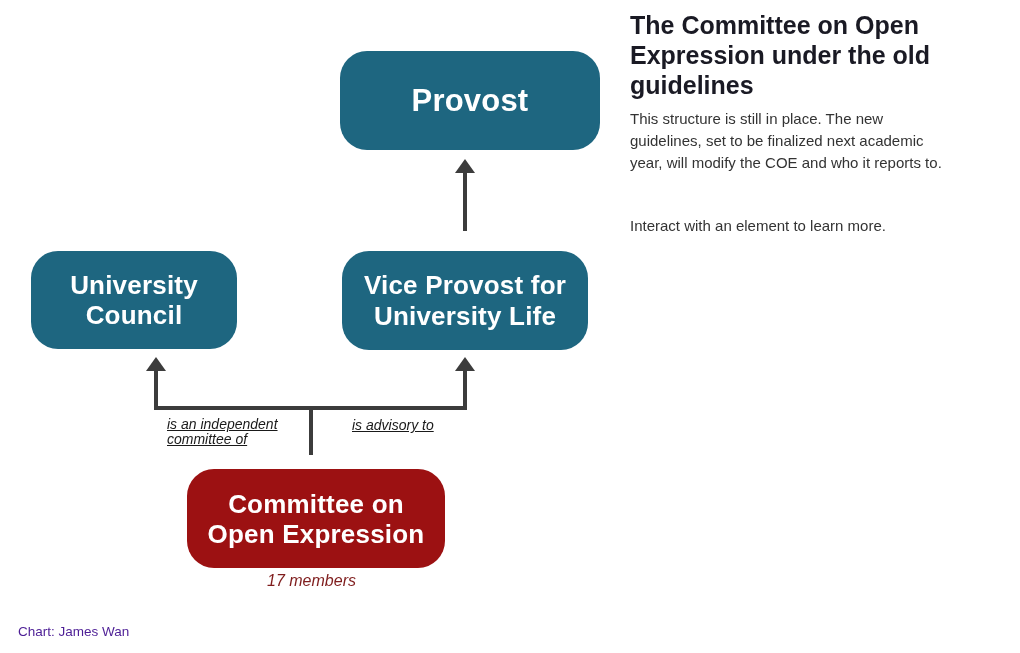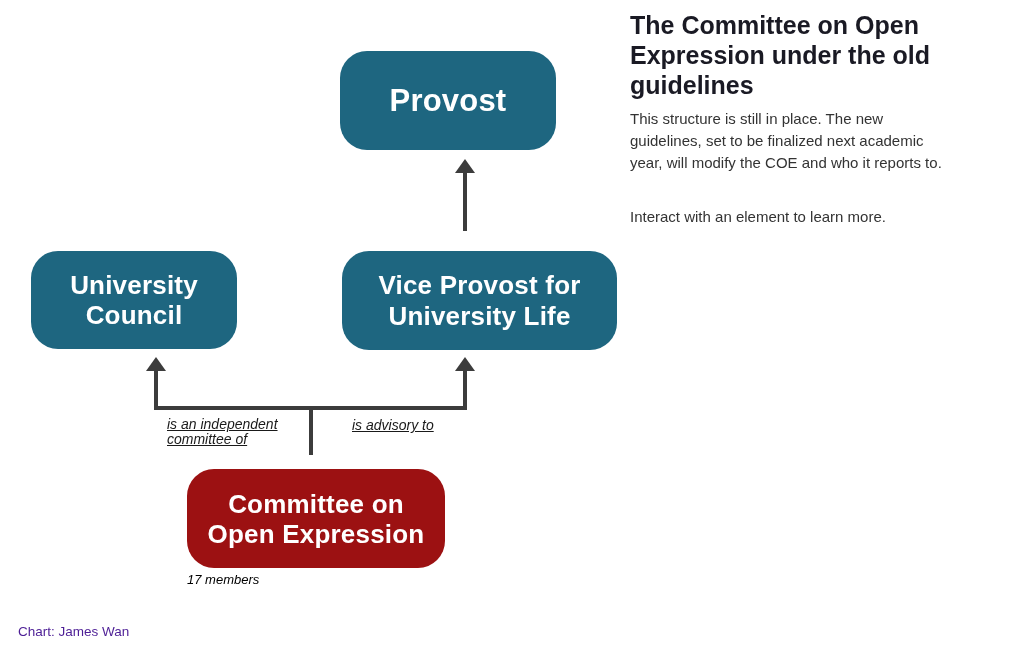--- a/index.html
+++ b/index.html
@@ -25,23 +25,23 @@
     justify-content: center;
     text-align: center;
     color: #ffffff;
     font-weight: bold;
     border-radius: 27px;
     cursor: pointer;
     line-height: 30px;
     font-size: 26px;
     letter-spacing: 0.2px;
   }
-  #node-provost            { left: 340px; top: 51px;  width: 216px; height: 99px; font-size: 31px; }
+  #node-provost            { left: 340px; top: 51px;  width: 260px; height: 99px; font-size: 31px; }
   #node-university-council { left: 31px;  top: 251px; width: 206px; height: 98px; }
-  #node-vice-provost       { left: 342px; top: 251px; width: 275px; height: 99px; line-height: 31px; }
+  #node-vice-provost       { left: 342px; top: 251px; width: 246px; height: 99px; line-height: 31px; }
   #node-coe                { left: 187px; top: 469px; width: 258px; height: 99px; line-height: 30px; }
 
   
   .cline { position: absolute; background: #3c3c3c; }
   .ahead {
     position: absolute;
     width: 0; height: 0;
     border-left: 10px solid transparent;
     border-right: 10px solid transparent;
     border-bottom: 14px solid #3c3c3c;
@@ -62,43 +62,43 @@
     font-size: 14px;
     line-height: 15px;
     color: #1a1a1a;
     text-decoration: underline;
   }
   #edge-label-independent { left: 167px; top: 417px; }
   #edge-label-advisory    { left: 352px; top: 418px; }
   #members-note {
     position: absolute;
     left: 187px; top: 572px; width: 249px;
-    text-align: left;
+    text-align: center;
     font-style: italic;
-    font-size: 13px;
-    color: #000000;
+    font-size: 16px;
+    color: #7f1d1d;
   }
 
   
   .panel { position: absolute; left: 630px; top: 10px; width: 378px; }
   .panel h1 {
     margin: 0;
     font-size: 25px;
     line-height: 30px;
     font-weight: bold;
     color: #1a1a24;
   }
   .panel .desc {
     margin: 8px 0 0 0;
     font-size: 15px;
     line-height: 22px;
     color: #333333;
   }
   .panel .cta {
-    margin: 32px 0 0 0;
+    margin: 41px 0 0 0;
     font-size: 15px;
     line-height: 22px;
     color: #333333;
   }
 
   
   #chart-caption {
     position: absolute;
     left: 18px; top: 624px;
     font-size: 13.5px;

